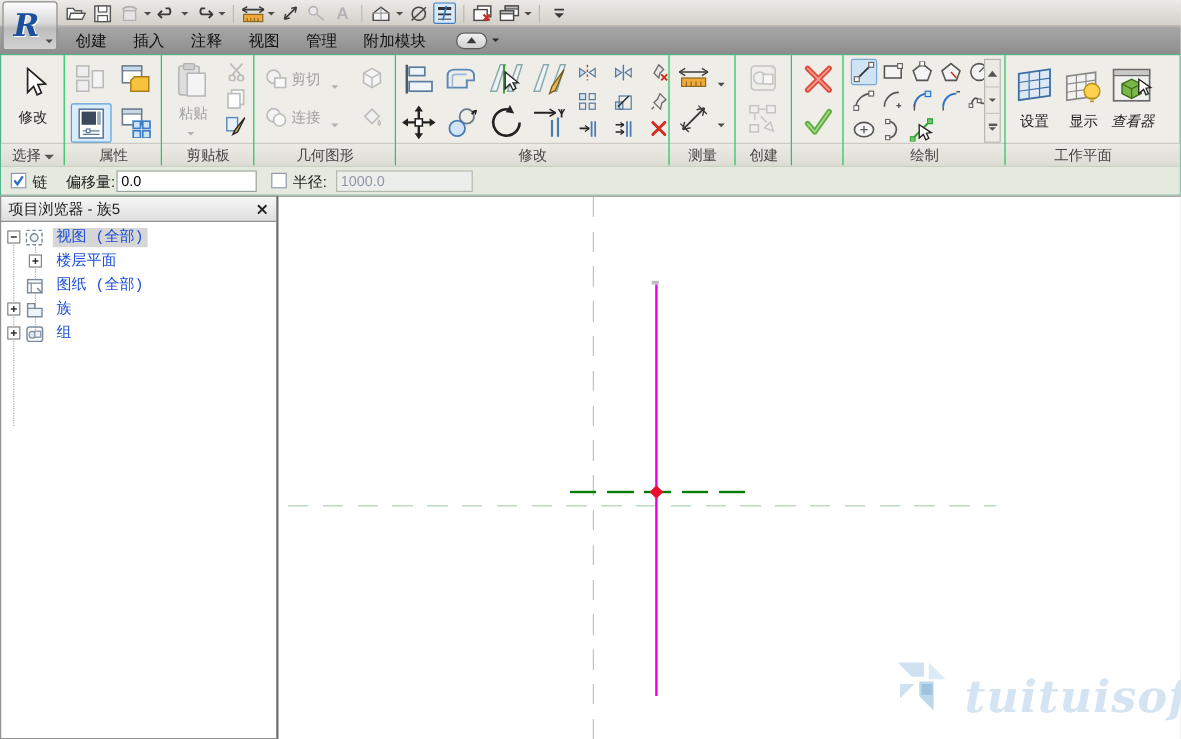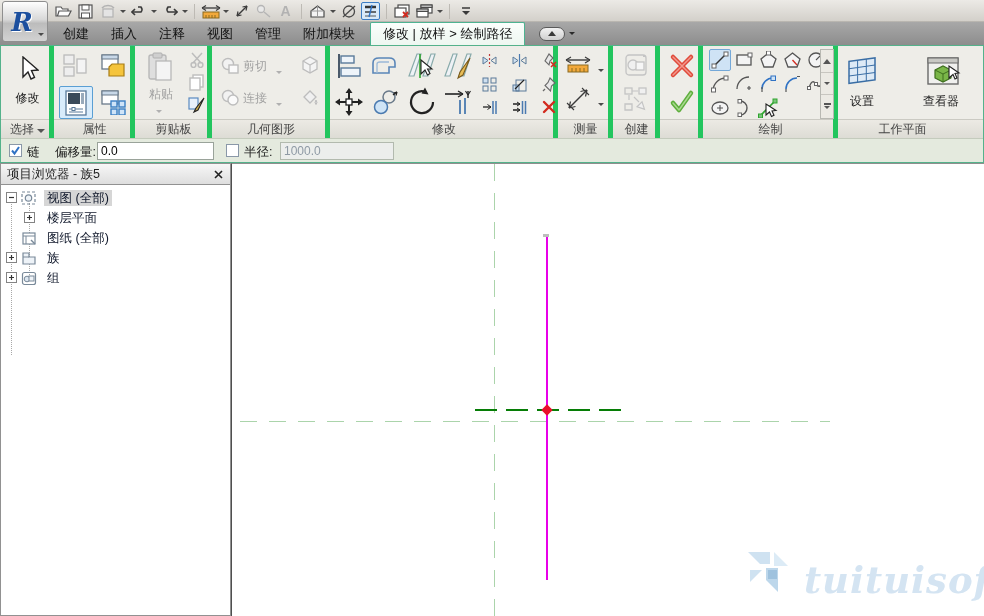--- a/index.html
+++ b/index.html
@@ -33,21 +33,21 @@
     background:linear-gradient(#fbfefc,#eef7f1); border:1px solid #4db391; border-bottom:none; border-radius:2px 2px 0 0; }
   .ribbon-collapse { display:flex; align-items:center; gap:4px; margin-left:14px; }
   .pill { width:26px; height:14px; border:1px solid #5a5a5a; border-radius:7px; background:linear-gradient(#f2f2f2,#cfcfcf);
     display:flex; align-items:center; justify-content:center; }
   .up-tri { width:0; height:0; border-left:4px solid transparent; border-right:4px solid transparent; border-bottom:5px solid #3a3a3a; }
 
   
   .ribbon-wrap { position:absolute; left:0; top:45px; width:984px; height:118px;
     border:1px solid #54b28b; background:#eeede8; }
   .ribbon { position:absolute; left:0; top:0; width:982px; height:92px; }
-  .panel { position:absolute; top:0; height:92px; border-right:5px solid #22c55e; }
+  .panel { position:absolute; top:0; height:92px; border-right:1px solid #22c55e; }
   .panel-label-strip { position:absolute; left:0; top:73px; width:982px; height:19px;
     background:linear-gradient(#eceae4,#dddcd5); border-top:1px solid #cbcac3; }
   .plabel { position:absolute; top:75px; height:16px; font-size:12px; color:#444; text-align:center; }
   .plabel .dd { margin-left:3px; border-top-color:#555; }
   .icon { display:flex; align-items:center; justify-content:center; }
   .abs { position:absolute; }
   .btn-sel { background:#d9ecfb; border:1px solid #5a9fd4; border-radius:2px; }
   .lbl { font-size:12px; color:#222; }
   .lbl.dis { color:#a0a0a0; }
 
@@ -61,21 +61,21 @@
   .opt-lbl { position:absolute; top:5px; font-size:12.5px; color:#1a1a1a; }
 
   
   .main { position:absolute; left:0; top:163px; width:984px; height:453px; background:#cfccc6; }
   .browser { position:absolute; left:0; top:0; width:195px; height:453px; }
   .browser-header { position:absolute; left:0; top:0; width:231px; height:22px;
     background:linear-gradient(#f7f7f7,#dedede); border:1px solid #919191;
     display:flex; align-items:center; padding:0 6px; font-size:12.5px; color:#222; }
   .browser-tree { position:absolute; left:0; top:22px; width:231px; height:431px; background:#fff;
     border:1px solid #919191; border-top:none; padding-top:3px; overflow:hidden; }
-  .trow { position:relative; height:20px; display:flex; align-items:center; font-size:12.5px; color:#0f172a; }
+  .trow { position:relative; height:20px; display:flex; align-items:center; font-size:12.5px; color:#1d4ed8;font-family:Liberation Mono, monospace; }
   .expander { position:absolute; width:11px; height:11px; background:#fff; border:1px solid #848484; top:4px; }
   .ticon { position:absolute; left:19px; top:2px; width:17px; height:16px; }
   .tlabel { position:absolute; left:43px; top:2px; height:16px; line-height:16px; padding:0 3px; white-space:nowrap; }
   .tlabel.sel { background:#d6d6d6; }
   .guide { position:absolute; border-left:1px dotted #a8a8a8; width:0; }
 
   .canvas { position:absolute; left:231px; top:0; width:753px; height:453px; background:#fff;
     border-left:1px solid #4f4f4f; border-top:1px solid #8f8f8f; }
   .refline-v { position:absolute; left:262px; top:0; width:1px; height:452px;
     background:repeating-linear-gradient(to bottom,#abd4ab 0 17px,transparent 17px 29px); }
@@ -240,21 +240,20 @@
     <span class="dd sm" style="position:absolute; right:3px; bottom:5px;"></span>
   </div>
 
   <div class="tabrow">
     <div class="tab">创建</div>
     <div class="tab">插入</div>
     <div class="tab">注释</div>
     <div class="tab">视图</div>
     <div class="tab">管理</div>
     <div class="tab">附加模块</div>
-    <div class="tab-active">修改 | 放样 &gt; 绘制路径</div>
     <div class="ribbon-collapse">
       <span class="pill">
           <span class="up-tri"></span>
         </span>
       <span class="dd sm" style="border-top-color:#2a2a2a;"></span>
     </div>
   </div>
 
   <div class="ribbon-wrap">
     <div class="ribbon">
@@ -662,21 +661,34 @@
           <span class="icon" style="height:44px;">
             <svg width="34" height="34">
                 <g transform="skewY(-8)">
                   <rect x="4" y="8" width="26" height="22" fill="#d9e9f8" fill-opacity="0.85" stroke="#3a6ea5" stroke-width="1.5"></rect>
                   <path d="M12.6 8 L12.6 30 M21.3 8 L21.3 30 M4 15.3 L30 15.3 M4 22.6 L30 22.6" stroke="#3a6ea5" stroke-width="1"></path>
                 </g>
               </svg>
             </span>
           <span class="lbl">设置</span>
         </div>
-        <div class="abs" style="left:85px;top:3px;width:42px;height:69px;">
+        <div class="abs" style="left:46px;top:3px;width:38px;height:69px;text-align:center;">
+          <span class="icon" style="height:44px;">
+            <svg width="34" height="34">
+                <g transform="skewY(-8)">
+                  <rect x="3" y="10" width="24" height="20" fill="#f2f2f2" stroke="#8a8a8a" stroke-width="1.4"></rect>
+                  <path d="M11 10 L11 30 M19 10 L19 30 M3 16.6 L27 16.6 M3 23.3 L27 23.3" stroke="#8a8a8a"></path>
+                </g>
+                <circle cx="24" cy="22" r="6.5" fill="#ffd34d" stroke="#b8941a" stroke-width="1.3"></circle>
+                <path d="M21.5 28 L26.5 28 M22.5 30.5 L25.5 30.5" stroke="#b8941a" stroke-width="1.3"></path>
+              </svg>
+            </span>
+          <span class="lbl">显示</span>
+        </div>
+        <div class="abs" style="left:85px;top:3px;width:42px;height:69px;text-align:center;font-style:italic;">
           <span class="icon" style="height:44px;">
             <svg width="36" height="34">
                 <rect x="2" y="4" width="30" height="26" fill="#f0f0ee" stroke="#6a6a6a" stroke-width="1.4"></rect>
                 <rect x="2" y="4" width="30" height="5" fill="#c8c8c4" stroke="#6a6a6a"></rect>
                 <path d="M9 16 L17 12 L25 16 L25 24 L17 28 L9 24 Z" fill="#7ab648" stroke="#3e6e1e" stroke-width="1.2"></path>
                 <path d="M9 16 L17 20 L25 16 M17 20 L17 28" fill="none" stroke="#3e6e1e"></path>
                 <path d="M27 6 L27 18 L31 14.5 L33 19 L35 18 L33 13.5 L37 13 Z" transform="translate(-4 6)" fill="#fff" stroke="#222" stroke-width="1.1"></path>
               </svg>
             </span>
           <span class="lbl">查看器</span>

